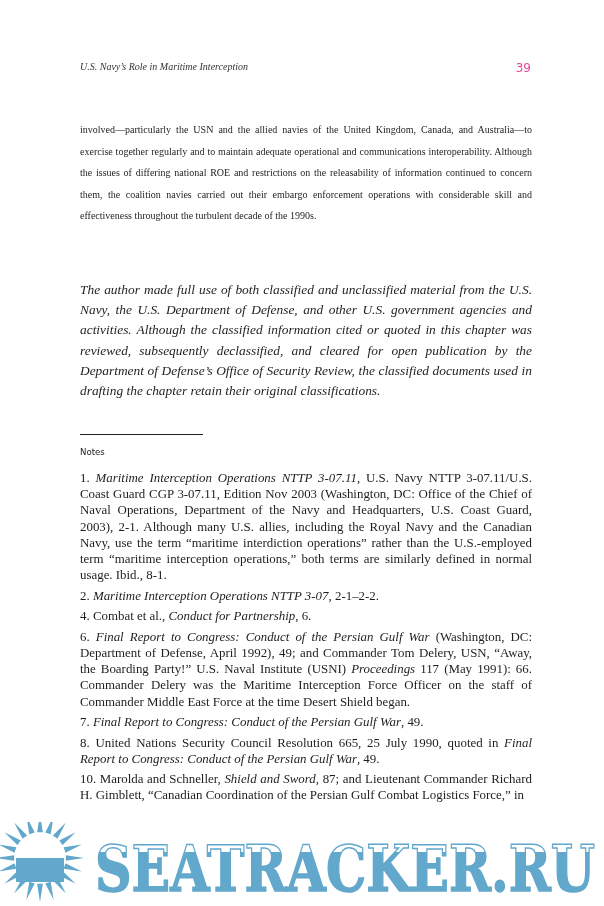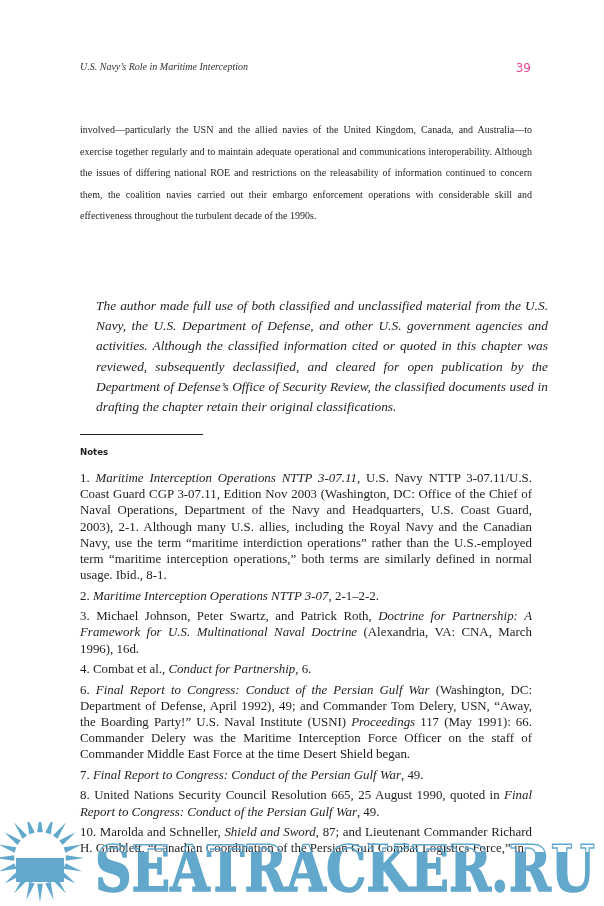--- a/index.html
+++ b/index.html
@@ -14,29 +14,29 @@
   .page-number {
     position: absolute; right: 73px; top: 61px;
     font-family: "DejaVu Sans", sans-serif; font-size: 12px; color: #ec4899;
   }
   .body-text {
     position: absolute; left: 80px; top: 119px; width: 452px;
     font-size: 10px; line-height: 21.5px; text-align: justify; margin: 0;
   }
   .note-para {
     position: absolute; left: 80px; top: 280px; width: 452px;
-    font-size: 13.4px; line-height: 20.2px; font-style: italic; text-align: justify; margin: 16px;
+    font-size: 13.4px; line-height: 20.2px; font-style: italic; text-align: justify; margin: 0;
   }
   .rule {
     position: absolute; left: 80px; top: 434px; width: 123px; height: 0;
     border-top: 1px solid #222;
   }
   .notes-heading {
     position: absolute; left: 80px; top: 447px;
-    font-family: "DejaVu Sans", sans-serif; font-size: 8.6px; font-weight: bold; color: #222;
+    font-family: "DejaVu Sans", sans-serif; font-size: 8.6px; font-weight: normal; color: #222;
   }
   .notes-list {
     position: absolute; left: 80px; top: 470px; width: 452px; margin: 0; padding: 0; list-style: none;
   }
   .note {
     font-size: 12.9px; line-height: 16.2px; text-align: justify; margin: 0 0 4.3px 0;
   }
   .note i { font-style: italic; }
   .watermark {
     position: absolute; left: 0; top: 822px; width: 604px; height: 84px;
@@ -49,25 +49,24 @@
 <div class="page-number">39</div>
 
 <p class="body-text">involved—particularly the USN and the allied navies of the United Kingdom, Canada, and Australia—to exercise together regularly and to maintain adequate operational and communications interoperability. Although the issues of differing national ROE and restrictions on the releasability of information continued to concern them, the coalition navies carried out their embargo enforcement operations with considerable skill and effectiveness throughout the turbulent decade of the 1990s.</p>
 <p class="note-para">The author made full use of both classified and unclassified material from the U.S. Navy, the U.S. Department of Defense, and other U.S. government agencies and activities. Although the classified information cited or quoted in this chapter was reviewed, subsequently declassified, and cleared for open publication by the Department of Defense’s Office of Security Review, the classified documents used in drafting the chapter retain their original classifications.</p>
 
 <div class="rule"></div>
 <div class="notes-heading">Notes</div>
 <ol class="notes-list" id="notes-list">
     <li class="note"><span>1. </span><i>Maritime Interception Operations NTTP 3-07.11</i><span>, U.S. Navy NTTP 3-07.11/U.S. Coast Guard CGP 3-07.11, Edition Nov 2003 (Washington, DC: Office of the Chief of Naval Operations, Department of the Navy and Headquarters, U.S. Coast Guard, 2003), 2-1. Although many U.S. allies, including the Royal Navy and the Canadian Navy, use the term “maritime interdiction operations” rather than the U.S.-employed term “maritime interception operations,” both terms are similarly defined in normal usage. Ibid., 8-1.</span></li>
     <li class="note"><span>2. </span><i>Maritime Interception Operations NTTP 3-07</i><span>, 2-1–2-2.</span></li>
-    <li class="note"><span>3. </span><span>Michael Johnson, Peter Swartz, and Patrick Roth, </span><i>Doctrine for Partnership: A Framework for U.S. Multinational Naval Doctrine</i><span> (Alexandria, VA: CNA, March 1996), 16d.</span></li>
     <li class="note"><span>4. </span><span>Combat et al., </span><i>Conduct for Partnership</i><span>, 6.</span></li>
     <li class="note"><span>6. </span><i>Final Report to Congress: Conduct of the Persian Gulf War</i><span> (Washington, DC: Department of Defense, April 1992), 49; and Commander Tom Delery, USN, “Away, the Boarding Party!” U.S. Naval Institute (USNI) </span><i>Proceedings</i><span> 117 (May 1991): 66. Commander Delery was the Maritime Interception Force Officer on the staff of Commander Middle East Force at the time Desert Shield began.</span></li>
     <li class="note"><span>7. </span><i>Final Report to Congress: Conduct of the Persian Gulf War</i><span>, 49.</span></li>
-    <li class="note"><span>8. </span><span>United Nations Security Council Resolution 665, 25 August 1990, quoted in </span><i>Final Report to Congress: Conduct of the Persian Gulf War</i><span>, 49.</span></li>
+    <li class="note"><span>8. </span><span>United Nations Security Council Resolution 665, 25 July 1990, quoted in </span><i>Final Report to Congress: Conduct of the Persian Gulf War</i><span>, 49.</span></li>
     <li class="note"><span>10. </span><span>Marolda and Schneller, </span><i>Shield and Sword</i><span>, 87; and Lieutenant Commander Richard H. Gimblett, “Canadian Coordination of the Persian Gulf Combat Logistics Force,” in</span></li>
   </ol>
 
 <svg class="watermark" viewBox="0 0 604 84" xmlns="http://www.w3.org/2000/svg">
   <defs>
     <clipPath id="lowerHalf">
         <rect x="0" y="30" width="604" height="60"></rect>
       </clipPath>
   </defs>
   <g id="sun">

